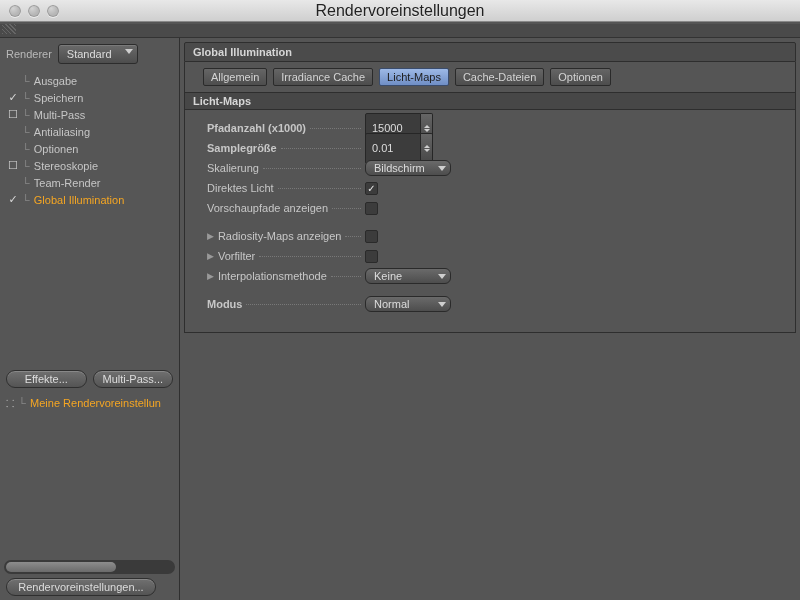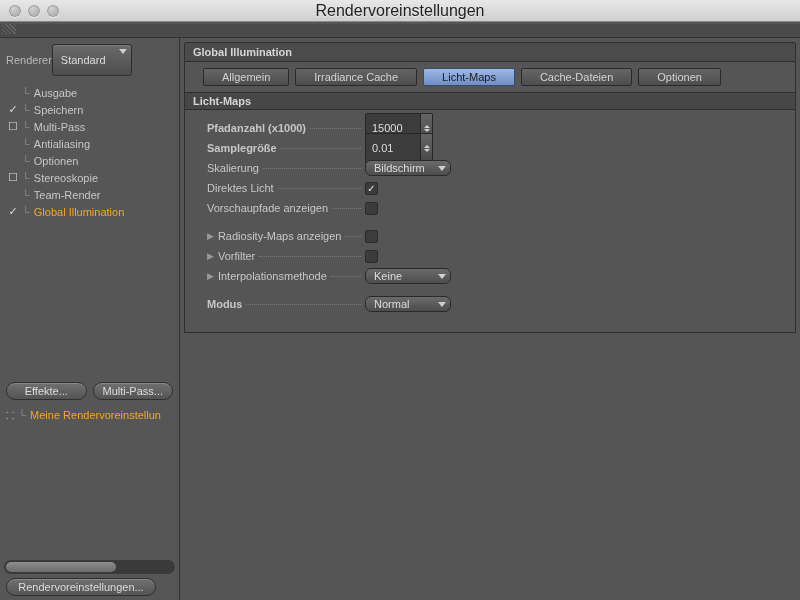--- a/index.html
+++ b/index.html
@@ -9,23 +9,23 @@
 .traffic { display:flex; gap:7px; padding-left:9px;}
 .tl { width:12px; height:12px; border-radius:50%; background: radial-gradient(circle at 35% 30%, #fff6, #0000 55%), #b6b6b6; box-shadow: inset 0 0 0 1px #9a9a9a, 0 1px 0 #fff8; }
 .win-title { position:absolute; left:0; right:0; text-align:center; color:#222; font-size:16px; text-shadow:0 1px 0 #fff8;}
 
 .toolbar-strip { height:14px; background:#4a4a4a; border-bottom:1px solid #333;}
 .toolbar-strip .grip { width:14px; height:10px; margin:2px 0 0 2px; background: repeating-linear-gradient(45deg,#666 0 1px,#4a4a4a 1px 3px); }
 
 .main { display:flex; height:calc(600px - 22px - 14px); }
 
 .sidebar { width:180px; background:#565656; border-right:1px solid #2f2f2f; display:flex; flex-direction:column; }
-.renderer-row { display:flex; align-items:center; gap:0; padding:6px 6px 4px 6px;}
+.renderer-row { display:flex; align-items:center; gap:6px; padding:6px 6px 4px 6px;}
 .renderer-row .lbl { color:#b9b9b9; }
-.dropdown { background:linear-gradient(#6a6a6a,#4d4d4d); border:1px solid #2c2c2c; border-radius:3px; padding:1px 16px 1px 8px; color:#ddd; position:relative; min-width:80px; height:32px; display:flex; align-items:center; box-shadow: inset 0 1px 0 #7a7a7a; }
+.dropdown { background:linear-gradient(#6a6a6a,#4d4d4d); border:1px solid #2c2c2c; border-radius:3px; padding:1px 16px 1px 8px; color:#ddd; position:relative; min-width:80px; height:20px; display:flex; align-items:center; box-shadow: inset 0 1px 0 #7a7a7a; }
 .dropdown .chev { position:absolute; right:4px; top:4px; width:0;height:0; border-left:4px solid transparent; border-right:4px solid transparent; border-top:5px solid #cfcfcf;}
 
 .tree { flex:0 0 auto; padding:4px 0 8px 0;}
 .tree-row { display:flex; align-items:center; height:17px; padding-left:6px; color:#c6c6c6; cursor:default;}
 .tree-row .chk { width:14px; text-align:center; color:#d8d8d8; font-size:11px;}
 .tree-row .branch { margin:0 4px 0 2px; color:#8a8a8a;}
 .tree-row .txt {}
 .tree-row.active .txt { color:#f5a623; }
 
 .sb-buttons { display:flex; gap:6px; padding:4px 6px; margin-top:auto;align-items:flex-end;}
@@ -37,21 +37,21 @@
 .profile-row .branch { color:#8a8a8a; }
 
 .scroll-stub { height:14px; margin:0 4px 4px 4px; background:#3a3a3a; border-radius:7px; position:relative;}
 .scroll-stub .thumb { position:absolute; left:2px; top:2px; height:10px; width:110px; border-radius:5px; background:linear-gradient(#8d8d8d,#6b6b6b);}
 .status-btn { margin:0 6px 6px 6px;}
 .status-btn .btn { width:150px; flex:none;}
 
 .content { flex:1; background:#555; display:flex; flex-direction:column; padding:4px 4px 4px 4px;}
 .panel-title { background:#4b4b4b; border:1px solid #2e2e2e; padding:3px 8px; color:#d6d6d6; font-weight:bold; border-radius:2px 2px 0 0;}
 .tabs { display:flex; gap:6px; padding:6px 6px 6px 18px; background:#555; border-left:1px solid #2e2e2e; border-right:1px solid #2e2e2e;}
-.tab { padding:2px 18px; border:1px solid #2a2a2a; border-radius:2px; background:linear-gradient(#656565,#4d4d4d); color:#d4d4d4; height:18px; display:flex; align-items:center;}
+.tab { padding:2px 7px; border:1px solid #2a2a2a; border-radius:2px; background:linear-gradient(#656565,#4d4d4d); color:#d4d4d4; height:18px; display:flex; align-items:center;}
 .tab.active { background:linear-gradient(#9db9e6,#6f8ec5); color:#1d1d1d; border-color:#3a4c6c;}
 
 .sub-header { background:#474747; border:1px solid #2e2e2e; padding:2px 8px; color:#d6d6d6; font-weight:bold;}
 
 .form { border:1px solid #2e2e2e; border-top:none; padding:8px 10px 18px 22px; background:#555; flex:0 0 auto;}
 .frow { display:flex; align-items:center; height:20px;}
 .frow .flabel { width:158px; color:#c7c7c7; display:flex; align-items:center;}
 .frow .flabel.bold { font-weight:bold;}
 .frow .flabel::after { content:""; flex:1; border-bottom:1px dotted #787878; margin:0 4px 0 4px; height:1px;}
 .frow .flabel .arrow { color:#999; margin-right:4px; font-size:9px;}

